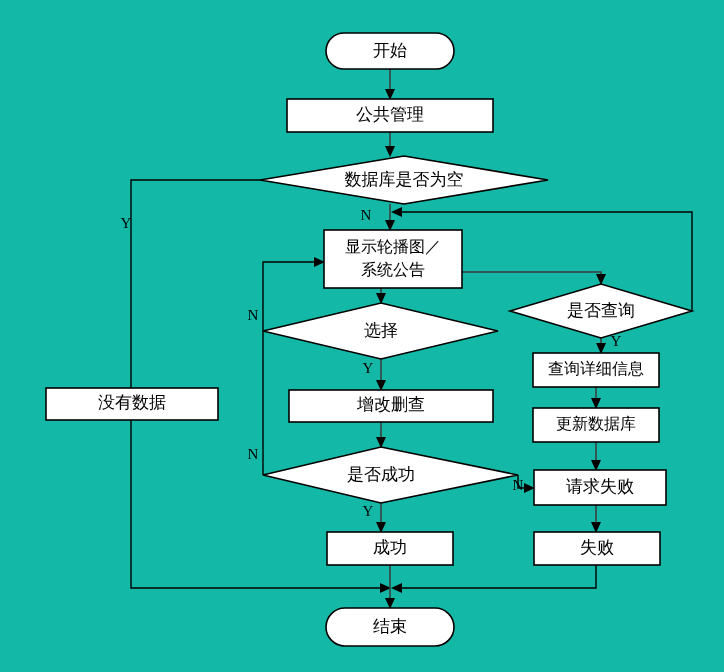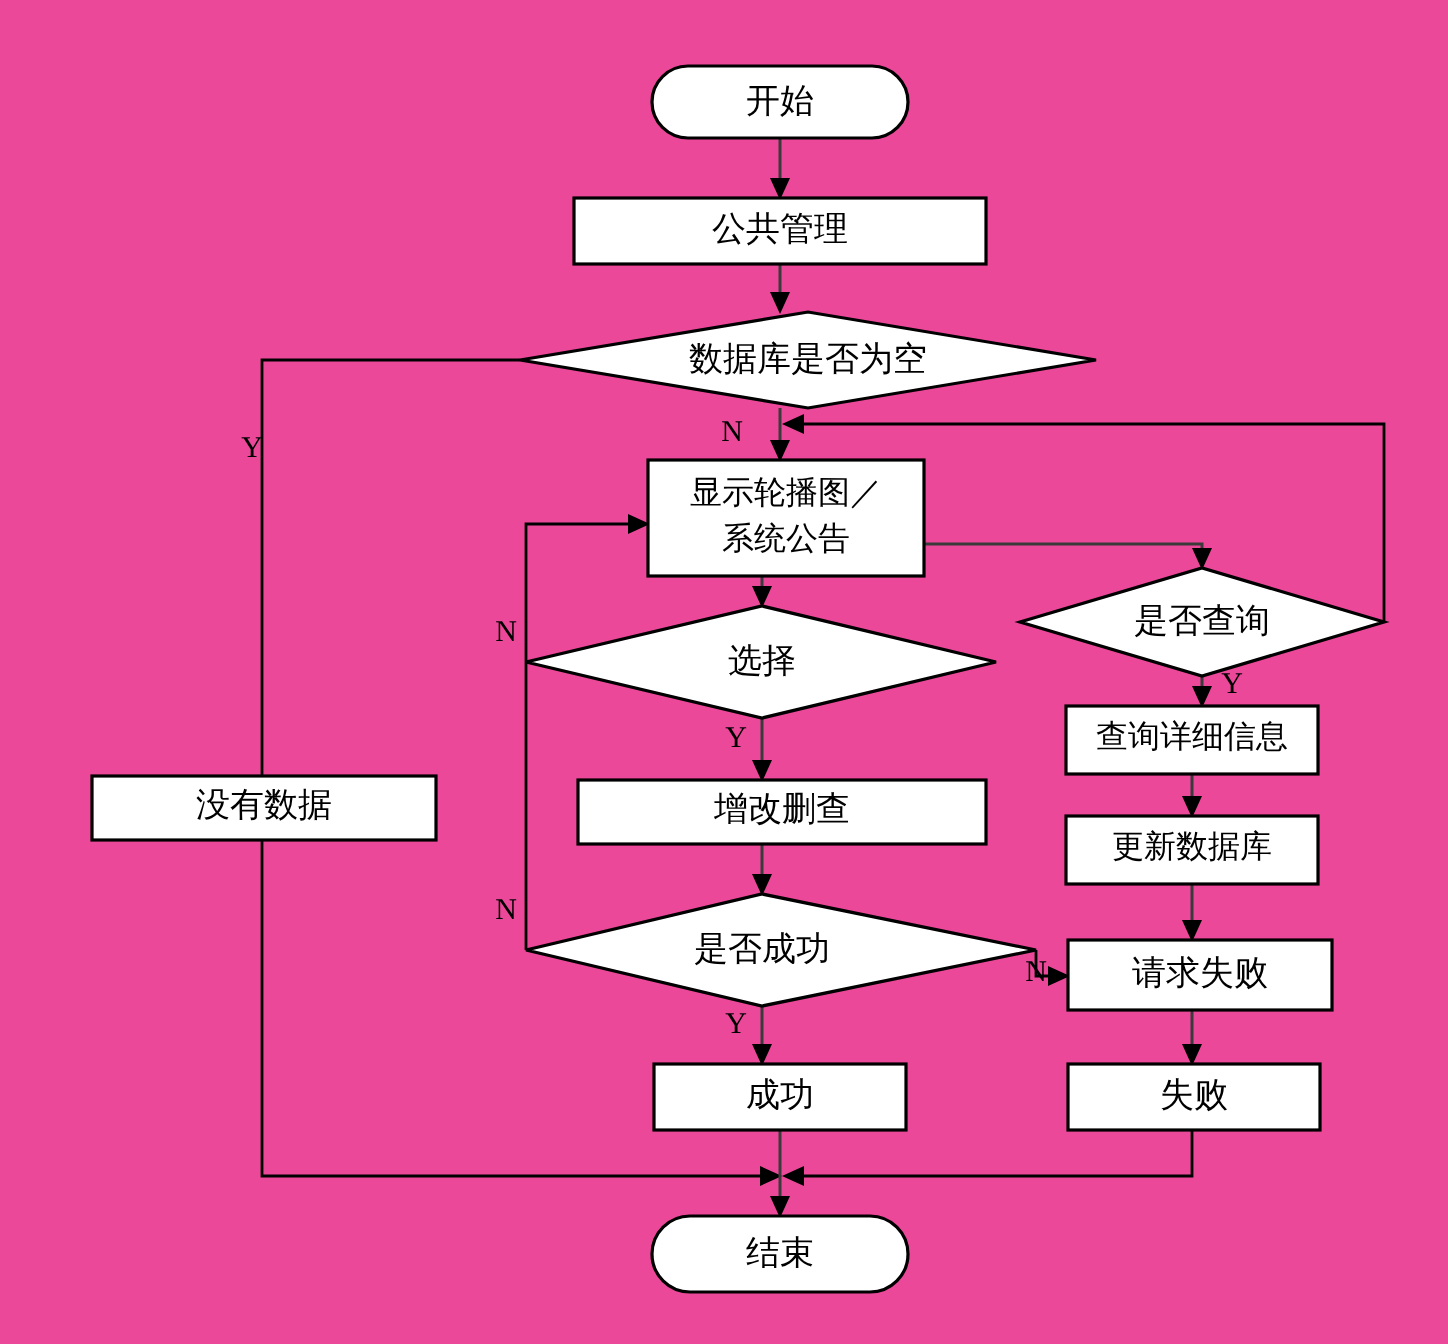--- a/index.html
+++ b/index.html
@@ -7,21 +7,21 @@
     padding: 0;
     background: #ffffff;
   }
   body {
     font-family: "Liberation Serif", "DejaVu Serif", serif;
   }
   #canvas-wrap {
     position: relative;
     width: 724px;
     height: 672px;
-    background: #ec4899;
+    background: #14b8a6;
     overflow: hidden;
   }
   svg#flow {
     display: block;
     width: 724px;
     height: 672px;
   }
   .shape-stroke {
     fill: #ffffff;
     stroke: #000000;

